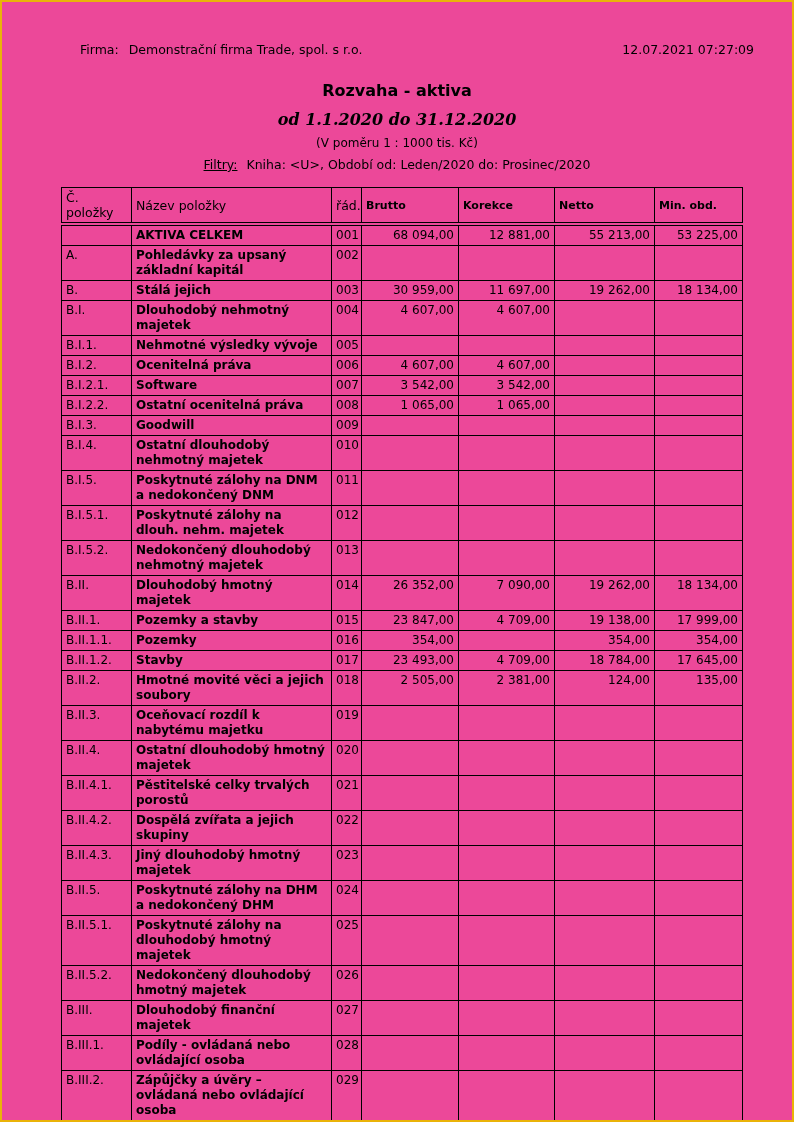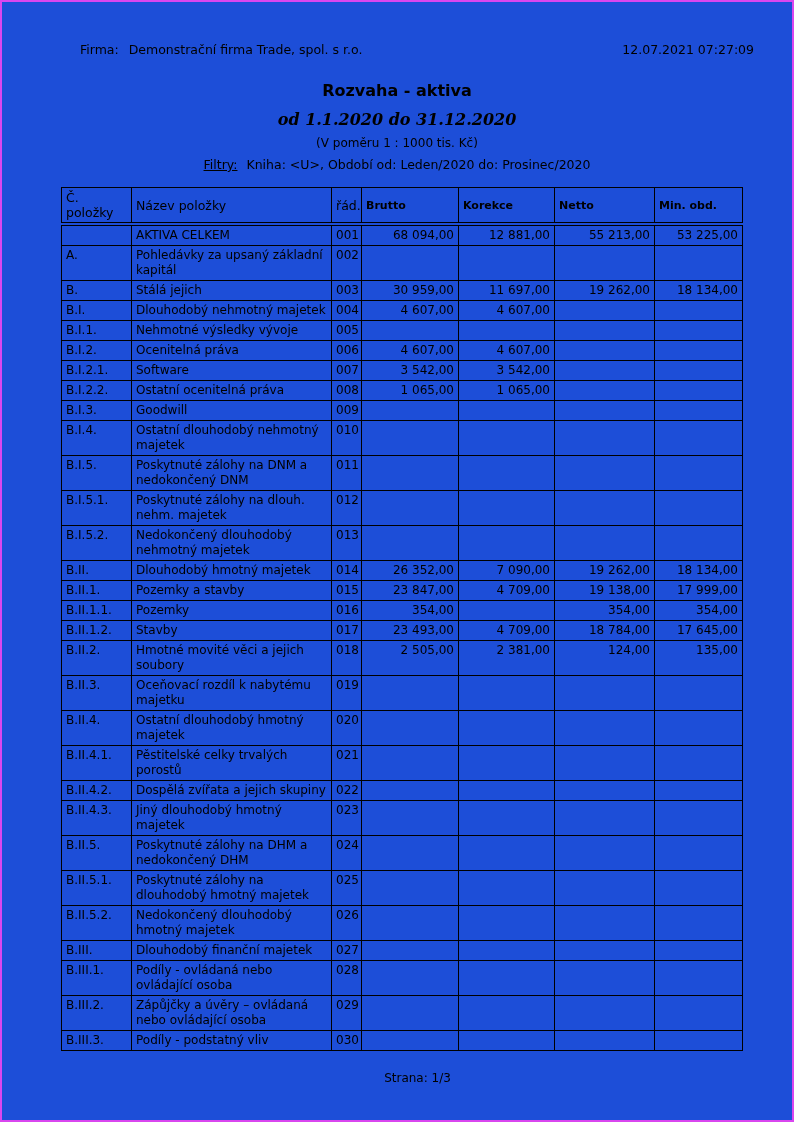--- a/index.html
+++ b/index.html
@@ -4,22 +4,22 @@
 <style>
   * { margin: 0; padding: 0; box-sizing: border-box; }
   html, body { background: #ffffff; }
   body {
     width: 794px; height: 1122px;
     font-family: "DejaVu Sans", "Liberation Sans", sans-serif;
     color: #000000;
   }
   .page {
     width: 794px; height: 1122px;
-    border: 2px solid #d946ef;
-    background: #1d4ed8;
+    border: 2px solid #eab308;
+    background: #ec4899;
     position: relative;
     overflow: hidden;
   }
   .doc-header {
     display: flex;
     justify-content: space-between;
     align-items: baseline;
     margin: 40px 38px 0 78px;
     font-size: 12.5px;
   }
@@ -66,21 +66,21 @@
     font-size: 11px;
     text-align: left;
   }
   table.report-table td {
     font-size: 12px;
     line-height: 15px;
     padding: 2px 4px;
     height: 20px;
   }
   td.c-code { padding-left: 5px; }
-  td.c-name { padding-left: 5px; padding-right: 3px; }
+  td.c-name { padding-left: 5px; padding-right: 3px; font-weight: bold; }
   td.c-line { text-align: left; padding-left: 5px; }
   td.c-num  { text-align: right; padding-right: 7px; white-space: nowrap; }
 
   .page-footer {
     margin-left: 75px;
     width: 681px;
     text-align: center;
     margin-top: 20px;
     font-size: 12px;
   }

